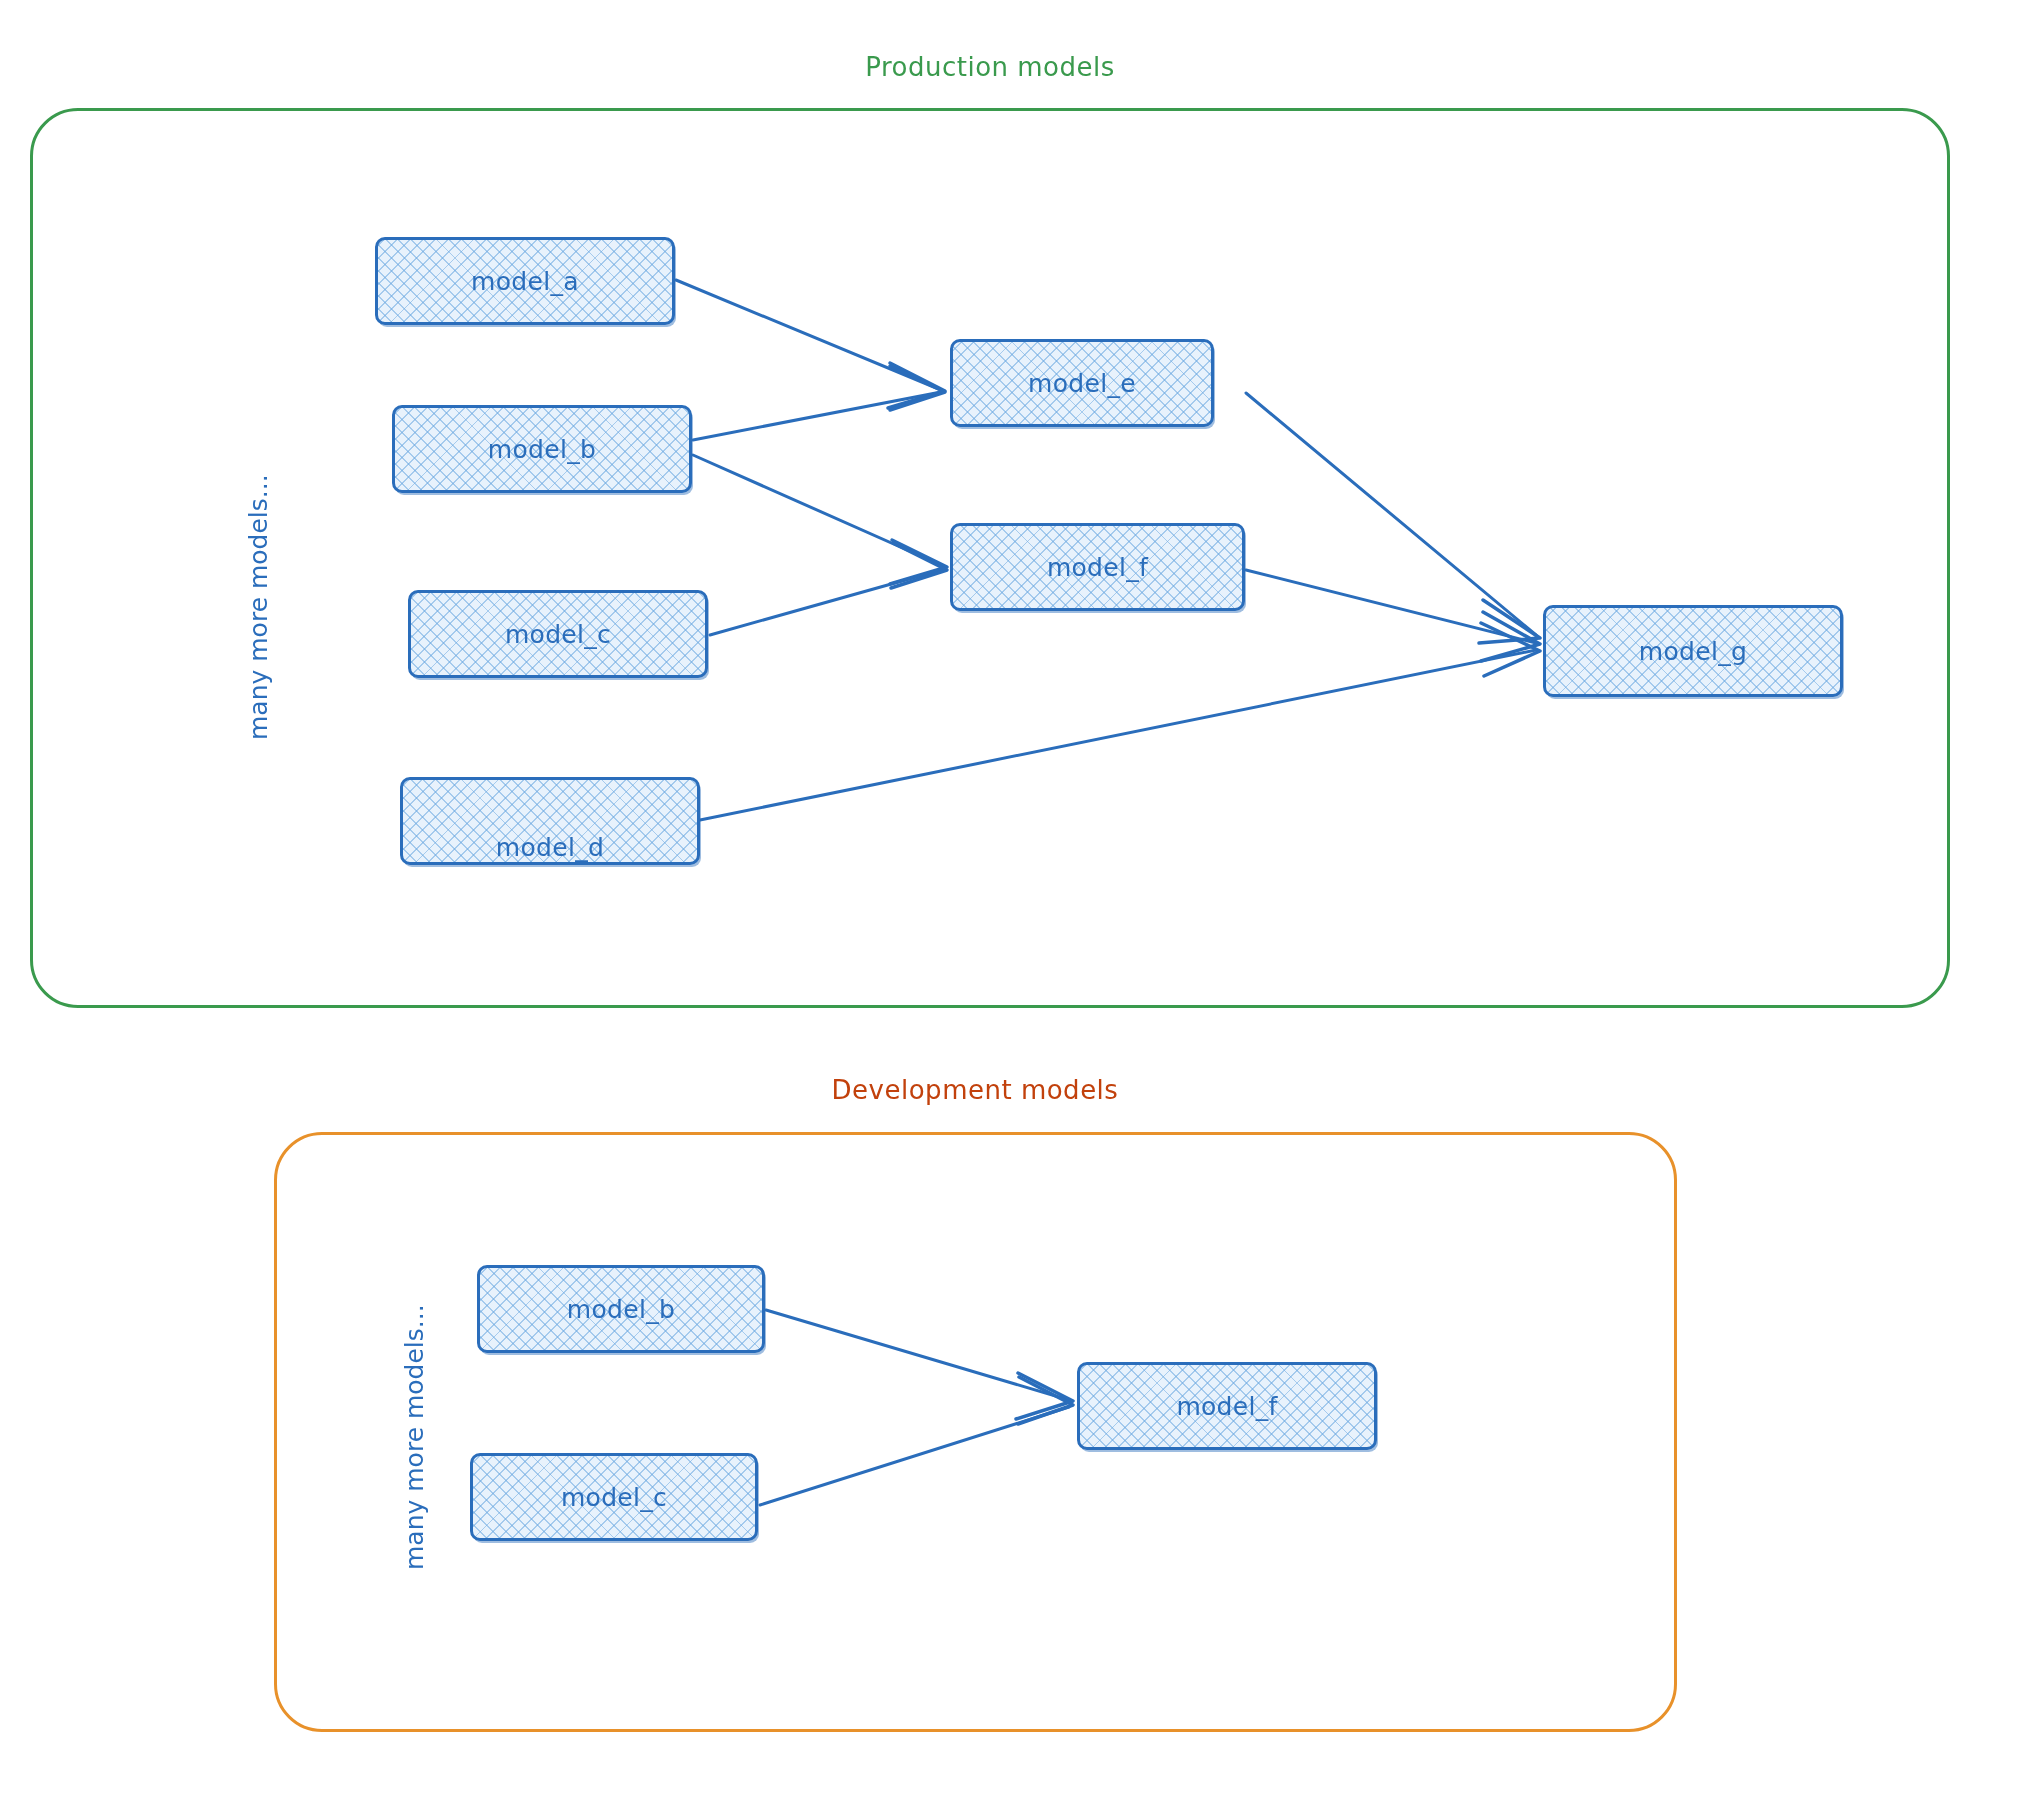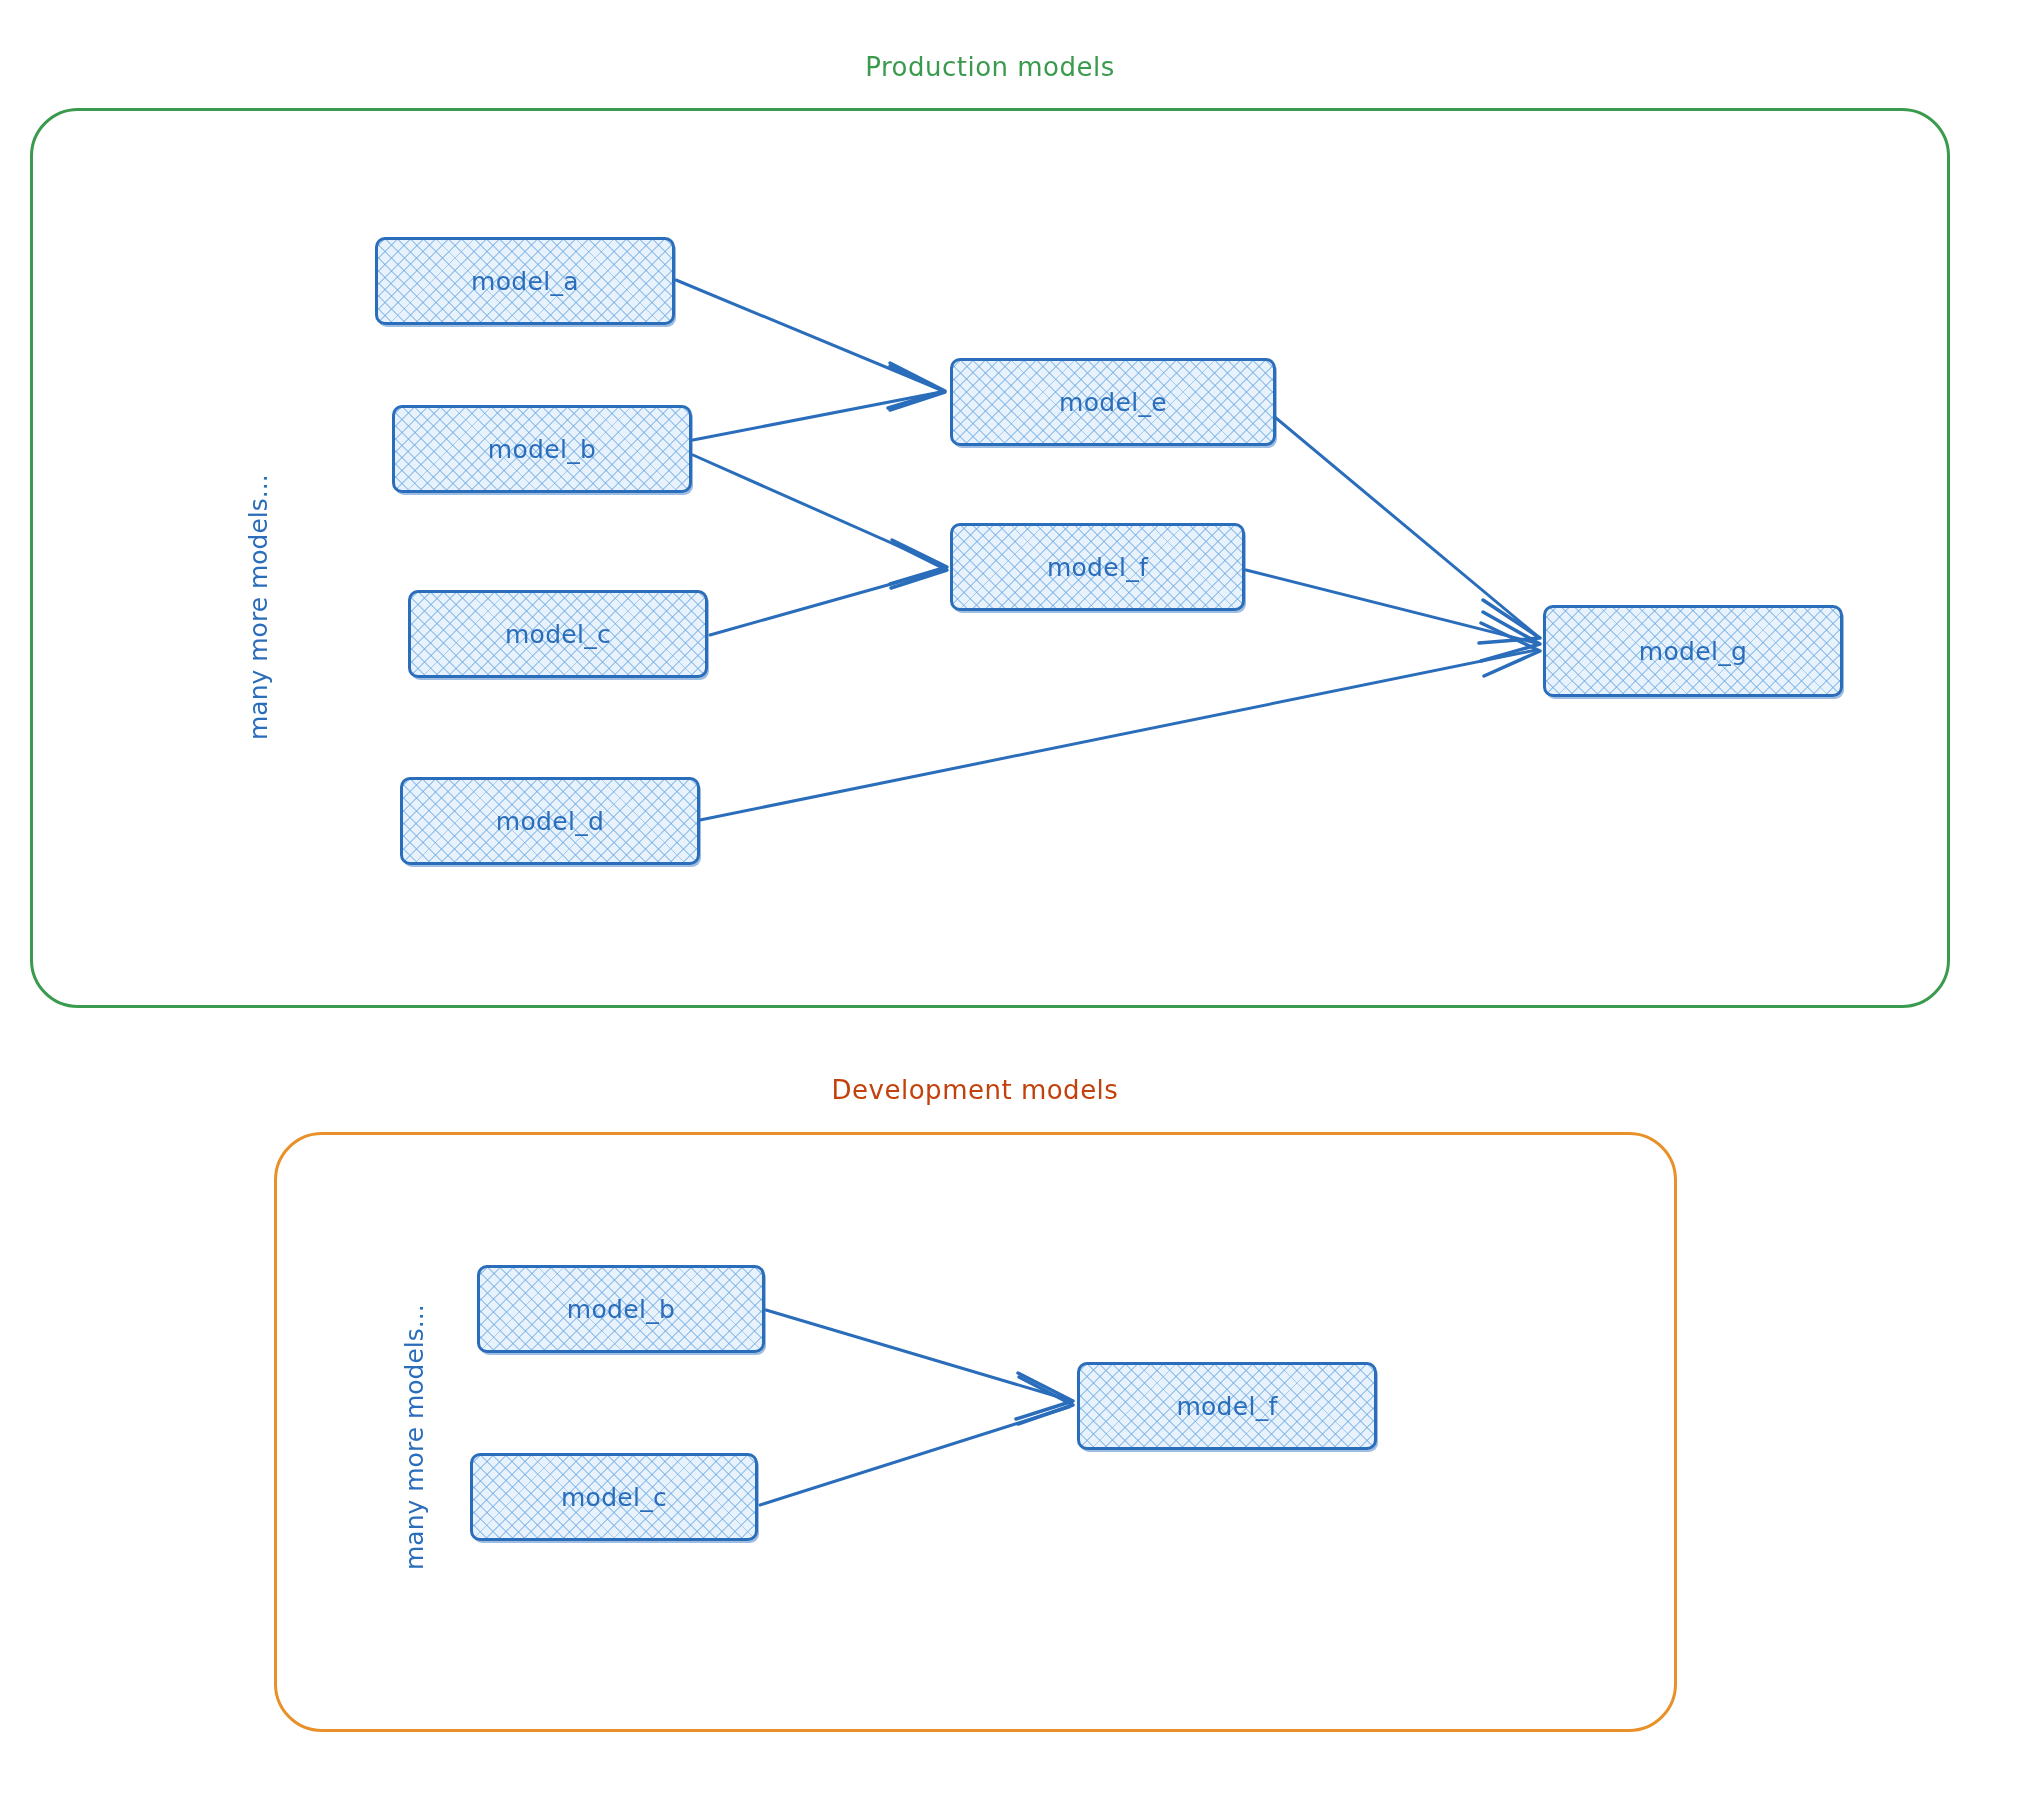--- a/index.html
+++ b/index.html
@@ -140,24 +140,24 @@
   <div id="node-layer">
       <div class="node" style="left: 375px; top: 237px; width: 300px; height: 88px;">
         <span class="node-label">model_a</span>
       </div>
       <div class="node" style="left: 392px; top: 405px; width: 300px; height: 88px;">
         <span class="node-label">model_b</span>
       </div>
       <div class="node" style="left: 408px; top: 590px; width: 300px; height: 88px;">
         <span class="node-label">model_c</span>
       </div>
-      <div class="node" style="left: 400px; top: 777px; width: 300px; height: 88px;">
+      <div class="node" style="left: 400px; top: 777px; width: 300px; height: 88px; align-items: flex-end;">
         <span class="node-label">model_d</span>
       </div>
-      <div class="node" style="left: 950px; top: 358px; width: 326px; height: 88px;">
+      <div class="node" style="left: 950px; top: 339px; width: 264px; height: 88px;">
         <span class="node-label">model_e</span>
       </div>
       <div class="node" style="left: 950px; top: 523px; width: 295px; height: 88px;">
         <span class="node-label">model_f</span>
       </div>
       <div class="node" style="left: 1543px; top: 605px; width: 300px; height: 92px;">
         <span class="node-label">model_g</span>
       </div>
       <div class="node" style="left: 477px; top: 1265px; width: 288px; height: 88px;">
         <span class="node-label">model_b</span>

